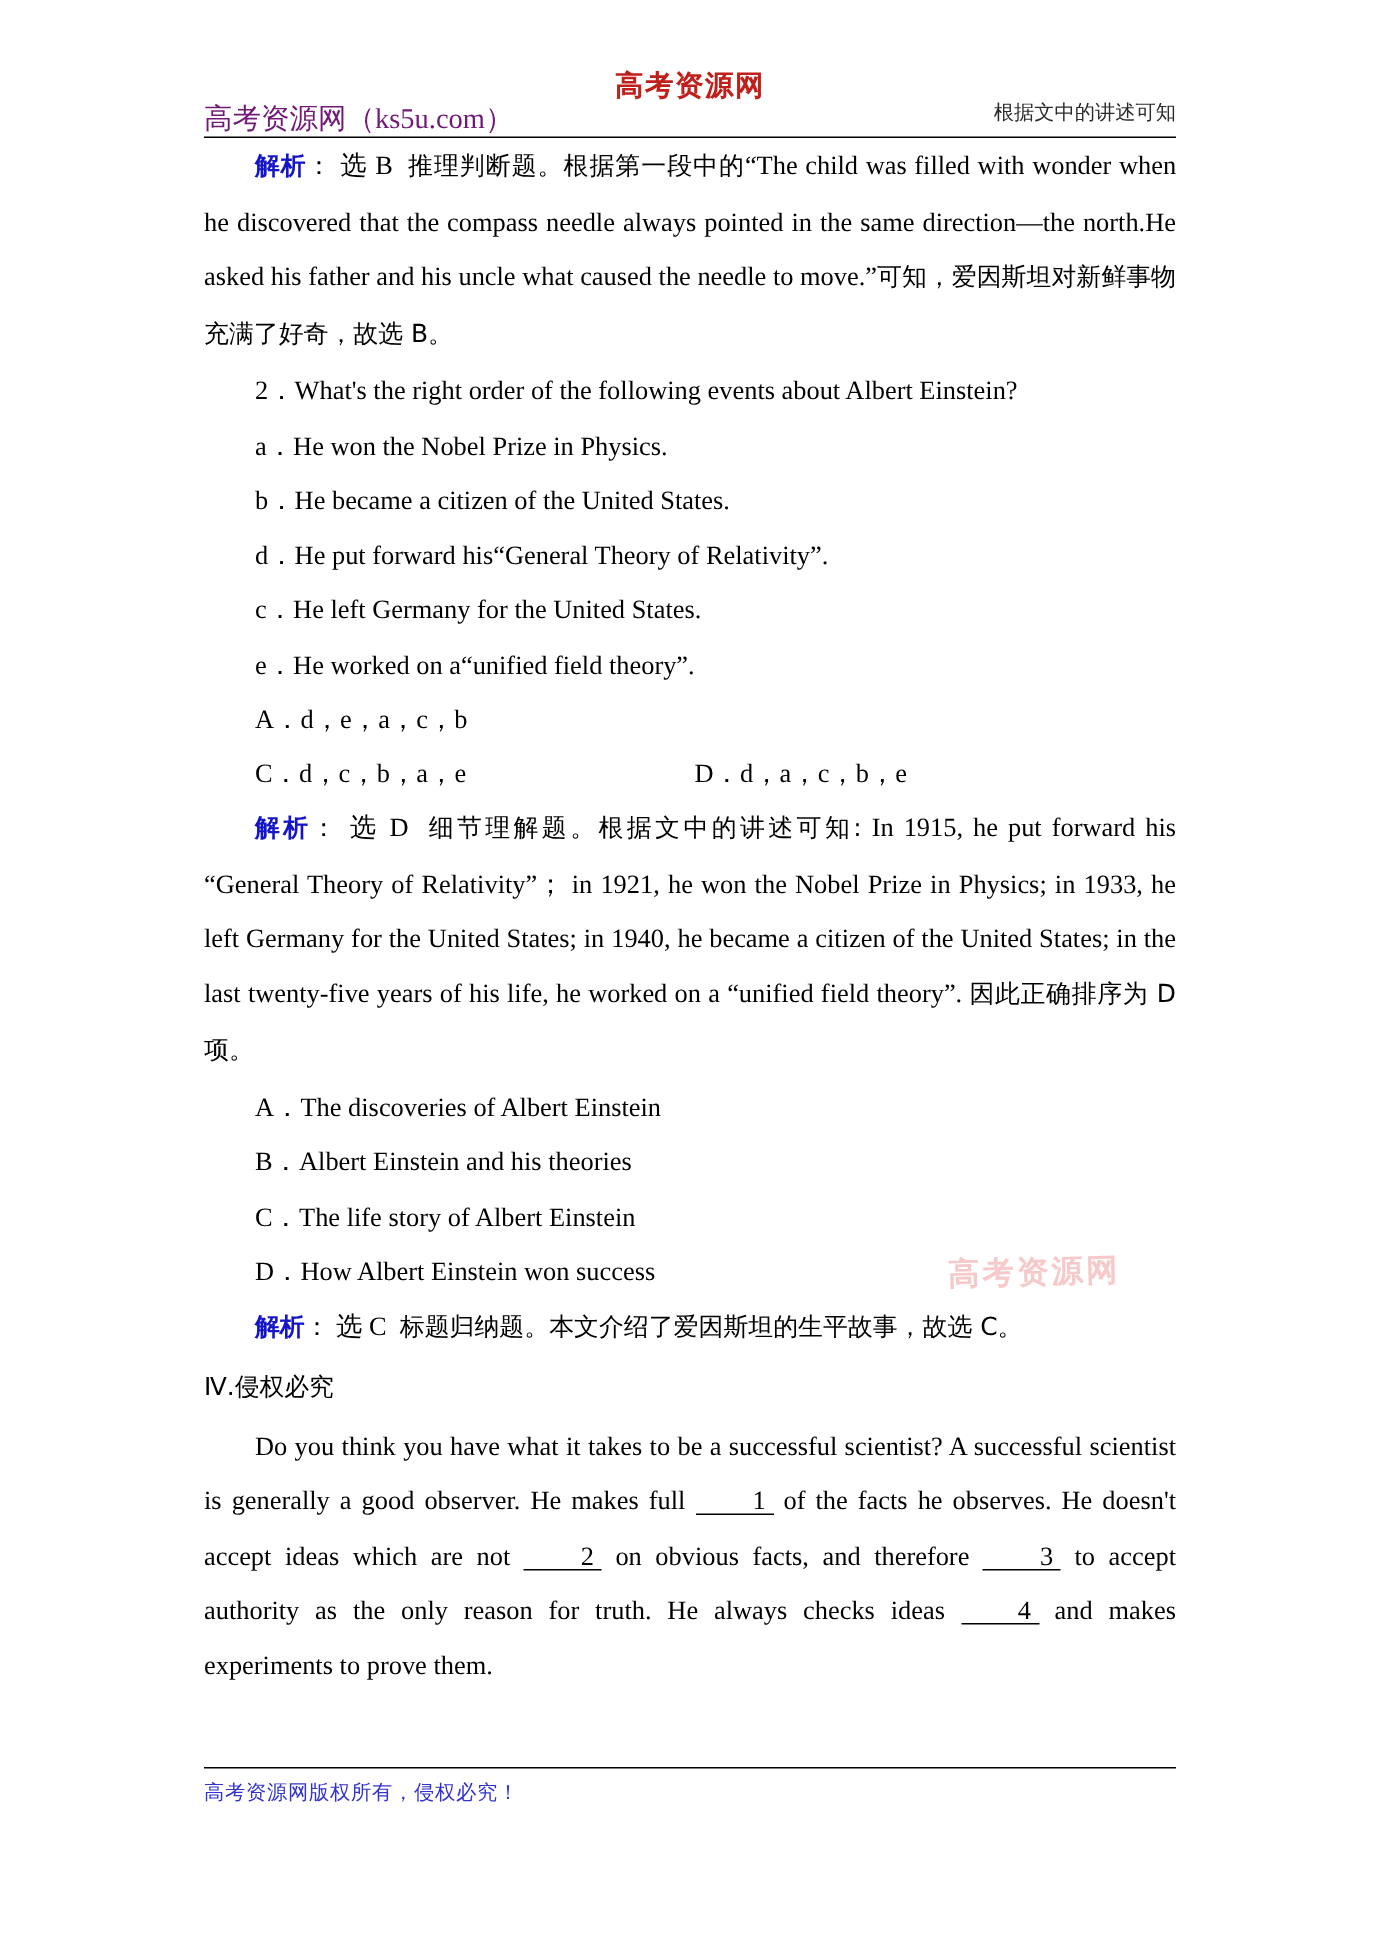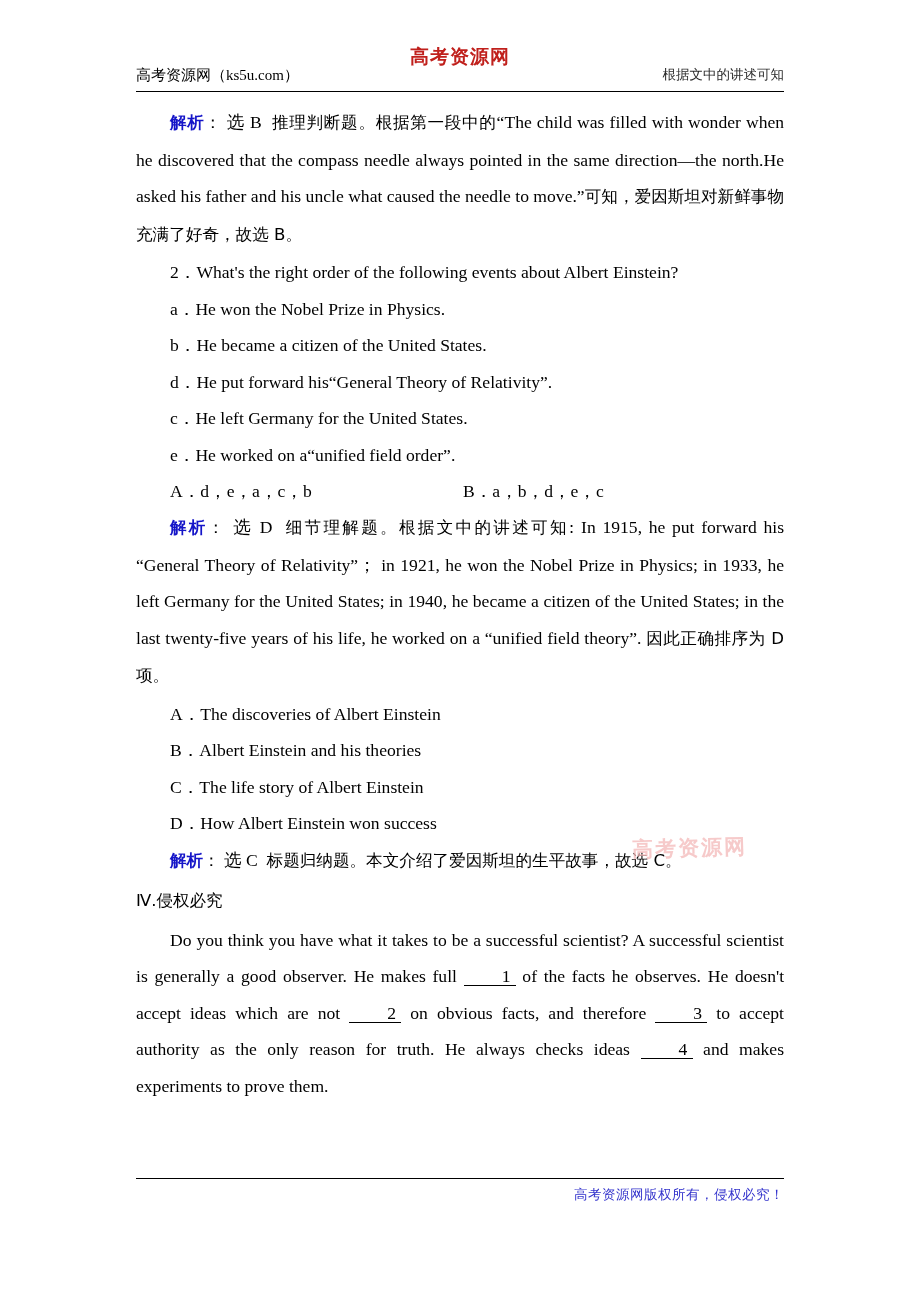--- a/index.html
+++ b/index.html
@@ -40,22 +40,22 @@
     font-family: "DejaVu Sans", sans-serif;
     font-weight: bold;
     font-size: 19px;
     letter-spacing: 1px;
     white-space: nowrap;
   }
   .header-left {
     position: absolute;
     left: 0;
     top: 18px;
-    font-size: 15px;
-    color: #000000;
+    font-size: 19px;
+    color: #701a75;
     font-family: "Liberation Serif", serif;
     white-space: nowrap;
   }
   .header-right {
     position: absolute;
     right: 0;
     top: 18px;
     font-size: 13.5px;
     color: #2b2b2b;
     font-family: "Liberation Serif", serif;
@@ -67,21 +67,21 @@
     top: 43px;
     width: 648px;
     height: 0;
     border-top: 1.6px solid #000;
   }
 
   
   .content {
     position: absolute;
     left: 136px;
-    top: 104px;
+    top: 92px;
     width: 648px;
   }
 
   p {
     margin: 0;
     font-size: 17.6px;
     line-height: 36.5px;
   }
 
   .para {
@@ -161,21 +161,21 @@
     top: 1178px;
     width: 648px;
     height: 0;
     border-top: 1.6px solid #000;
   }
   .footer-text {
     position: absolute;
     left: 136px;
     top: 1186px;
     width: 648px;
-    text-align: right;
+    text-align: left;
     color: #3333cc;
     font-family: "DejaVu Sans", sans-serif;
     font-size: 13.5px;
     letter-spacing: 0.5px;
   }
 </style>
 </head>
 <body>
 
 <div class="page">
@@ -190,25 +190,28 @@
   <div class="content">
 
     <p class="para indent"><span class="jiexi">解析</span><span class="cn">：</span> <span>选 B</span>&nbsp;&nbsp;<span class="cn">推理判断题。根据第一段中的</span><span>“The child was filled with wonder when he discovered that the compass needle always pointed in the same direction—the north.He asked his father and his uncle what caused the needle to move.”</span><span class="cn">可知，爱因斯坦对新鲜事物充满了好奇，故选 B。</span></p>
 
     <p class="qline"><span class="qnum">2．</span><span>What's the right order of the following events about Albert Einstein?</span></p>
 
     <p class="qline"><span>a．</span><span>He won the Nobel Prize in Physics.</span></p>
     <p class="qline"><span>b．</span><span>He became a citizen of the United States.</span></p>
     <p class="qline"><span>d．</span><span>He put forward his“General Theory of Relativity”.</span></p>
     <p class="qline"><span>c．</span><span>He left Germany for the United States.</span></p>
-    <p class="qline"><span>e．</span><span>He worked on a“unified field order”.</span></p>
+    <p class="qline"><span>e．</span><span>He worked on a“unified field theory”.</span></p>
 
     <div class="opt-row">
       <p class="opt-a"><span>A．</span><span>d，e，a，c，b</span></p>
-      <p class="opt-b"><span>B．</span><span>a，b，d，e，c</span></p>
+    </div>
+    <div class="opt-row">
+      <p class="opt-a"><span>C．</span><span>d，c，b，a，e</span></p>
+      <p class="opt-b"><span>D．</span><span>d，a，c，b，e</span></p>
     </div>
 
     <p class="para indent"><span class="jiexi">解析</span><span class="cn">：</span> <span>选 D</span>&nbsp;&nbsp;<span class="cn">细节理解题。根据文中的讲述可知:</span> <span>In 1915, he put forward his “General Theory of Relativity”；  in 1921, he won the Nobel Prize in Physics; in 1933, he left Germany for the United States; in 1940, he became a citizen of the United States; in the last twenty-five years of his life, he worked on a “unified field theory”.</span> <span class="cn">因此正确排序为 D 项。</span></p>
 
 
     <p class="qline"><span>A．</span><span>The discoveries of Albert Einstein</span></p>
     <p class="qline"><span>B．</span><span>Albert Einstein and his theories</span></p>
     <p class="qline"><span>C．</span><span>The life story of Albert Einstein</span></p>
     <p class="qline"><span>D．</span><span>How Albert Einstein won success</span></p>
 

